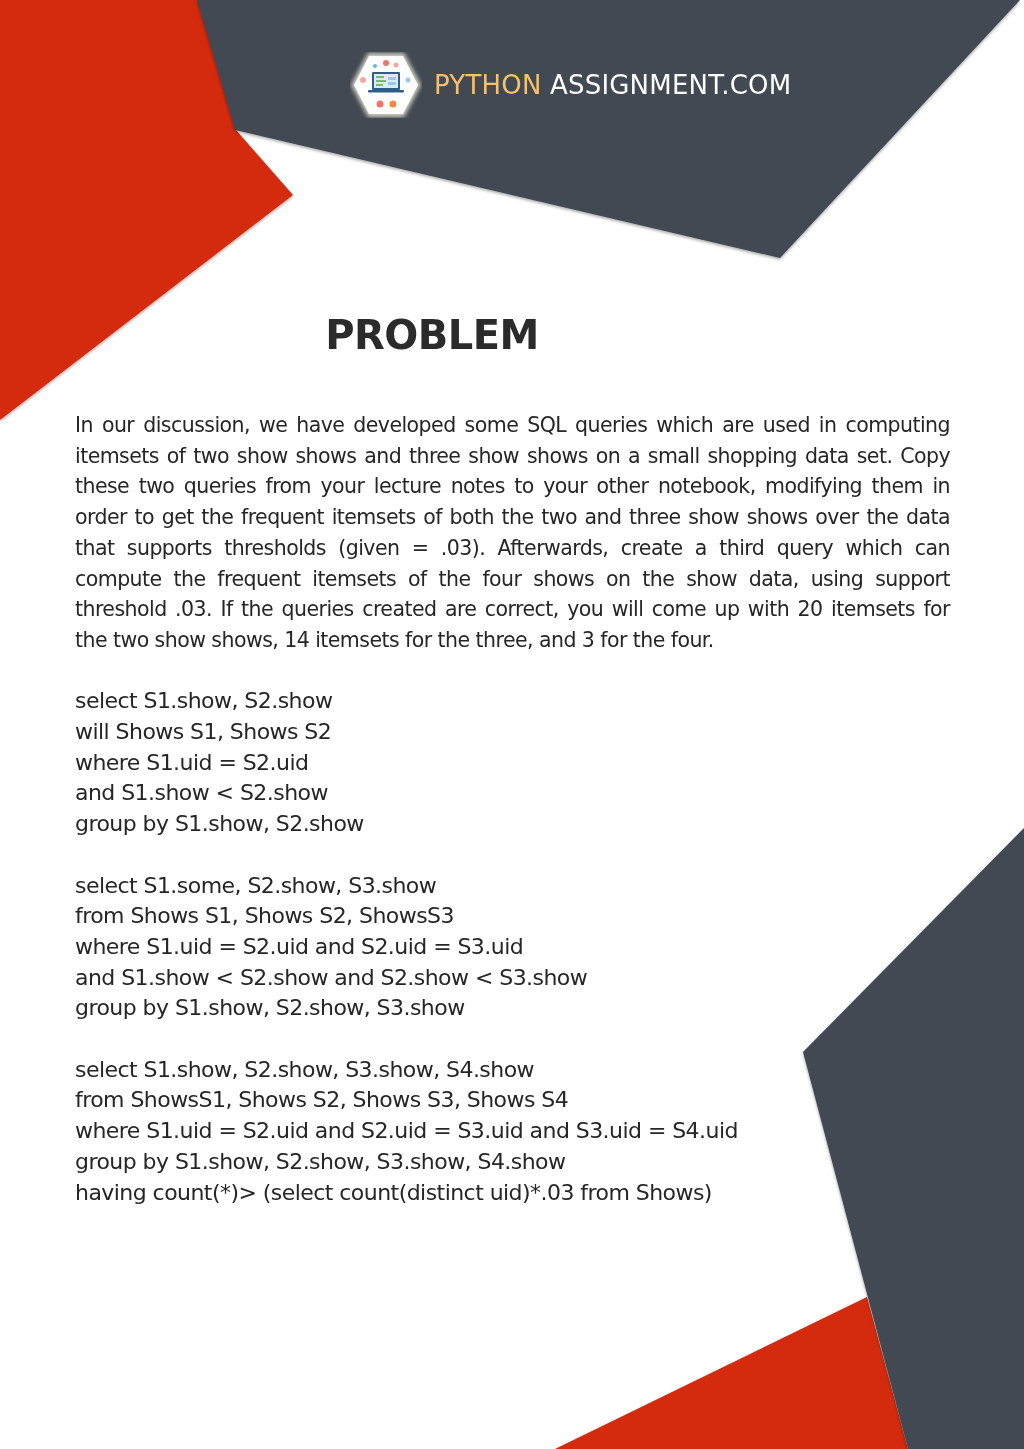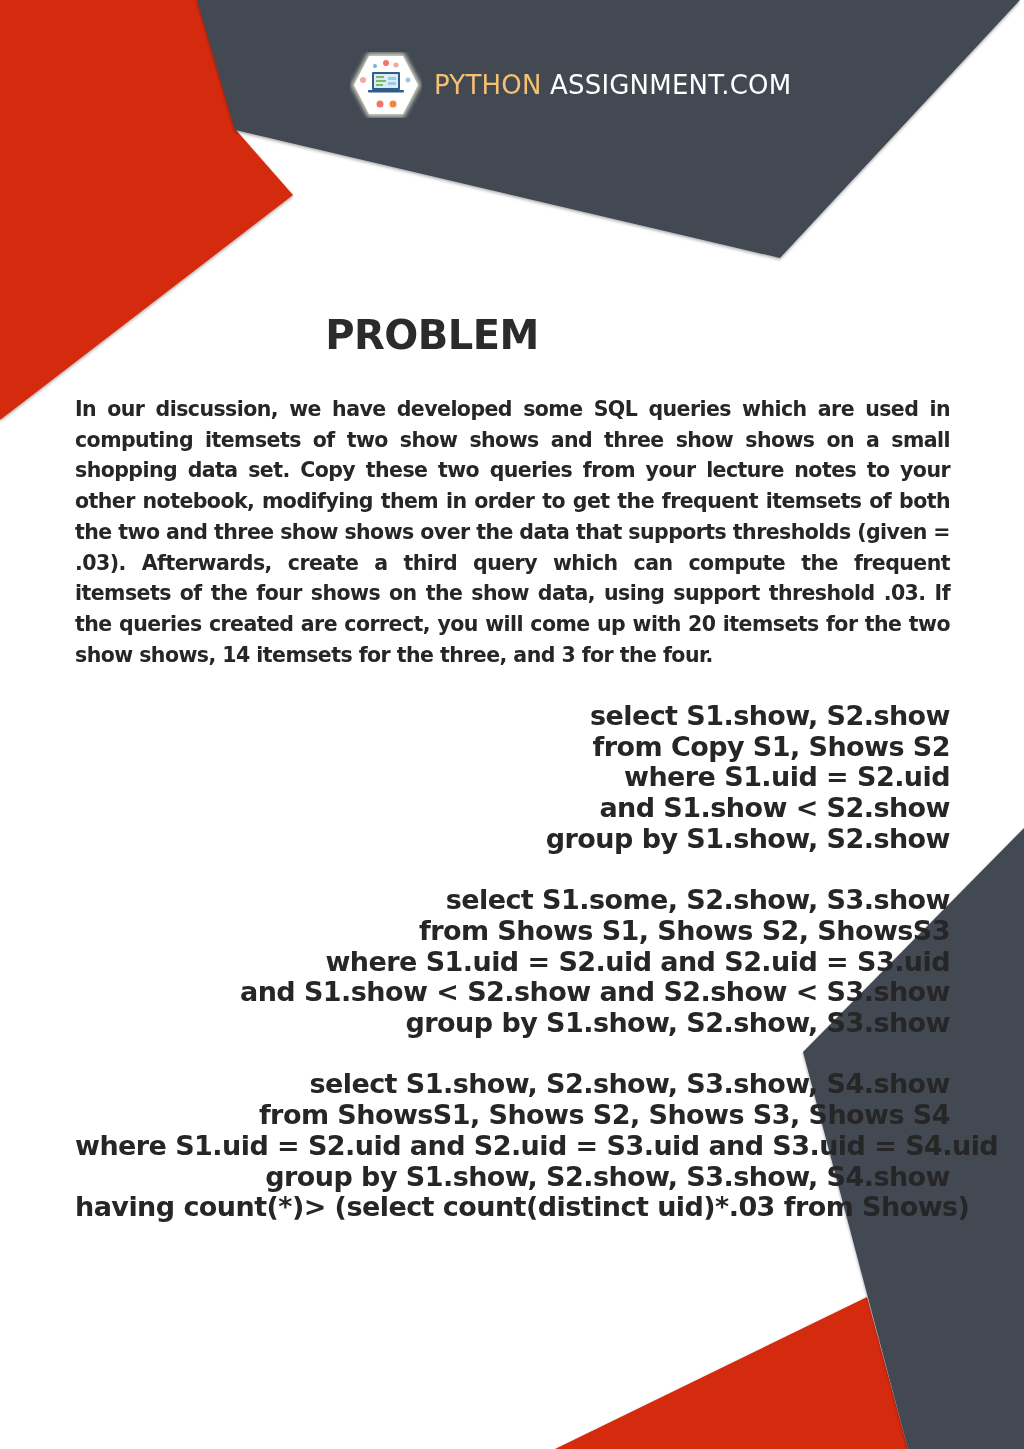--- a/index.html
+++ b/index.html
@@ -55,42 +55,40 @@
       font-family: "DejaVu Sans", sans-serif;
       font-weight: bold;
       font-size: 40px;
       color: #2b2b2b;
       letter-spacing: -0.5px;
       z-index: 2;
     }
     .content {
       position: absolute;
       left: 75px;
-      top: 394px;
+      top: 410px;
       width: 875px;
       z-index: 2;
       color: #262626;
       font-family: "DejaVu Sans", sans-serif;
-      font-weight: bold;
     }
     .intro {
       margin: 0;
       font-size: 20.5px;
       line-height: 30.7px;
       text-align: justify;
       text-align-last: left;
       letter-spacing: -0.55px;
       word-spacing: 0px;
     }
     .query-block {
       margin: 30.7px 0 0 0;
-      font-size: 27px;
+      font-size: 22px;
       line-height: 30.7px;
       letter-spacing: -0.55px;
-      text-align: right;
     }
     .query-line {
       white-space: nowrap;
     }
   </style>
 </head>
 <body>
 
 <svg class="bg-shapes" width="1024" height="1449" viewBox="0 0 1024 1449" xmlns="http://www.w3.org/2000/svg">
   <defs>
@@ -142,21 +140,21 @@
   </div>
 </div>
 
 <div class="page-title">PROBLEM</div>
 
 <div class="content">
   <p class="intro">In our discussion, we have developed some SQL queries which are used in computing itemsets of two show shows and three show shows on a small shopping data set. Copy these two queries from your lecture notes to your other notebook, modifying them in order to get the frequent itemsets of both the two and three show shows over the data that supports thresholds (given = .03). Afterwards, create a third query which can compute the frequent itemsets of the four shows on the show data, using support threshold .03. If the queries created are correct, you will come up with 20 itemsets for the two show shows, 14 itemsets for the three, and 3 for the four.</p>
 
   <div class="query-block">
     <div class="query-line">select S1.show, S2.show</div>
-    <div class="query-line">from Copy S1, Shows S2</div>
+    <div class="query-line">will Shows S1, Shows S2</div>
     <div class="query-line">where S1.uid = S2.uid</div>
     <div class="query-line">and S1.show &lt; S2.show</div>
     <div class="query-line">group by S1.show, S2.show</div>
   </div>
 
   <div class="query-block">
     <div class="query-line">select S1.some, S2.show, S3.show</div>
     <div class="query-line">from Shows S1, Shows S2, ShowsS3</div>
     <div class="query-line">where S1.uid = S2.uid and S2.uid = S3.uid</div>
     <div class="query-line">and S1.show &lt; S2.show and S2.show &lt; S3.show</div>

